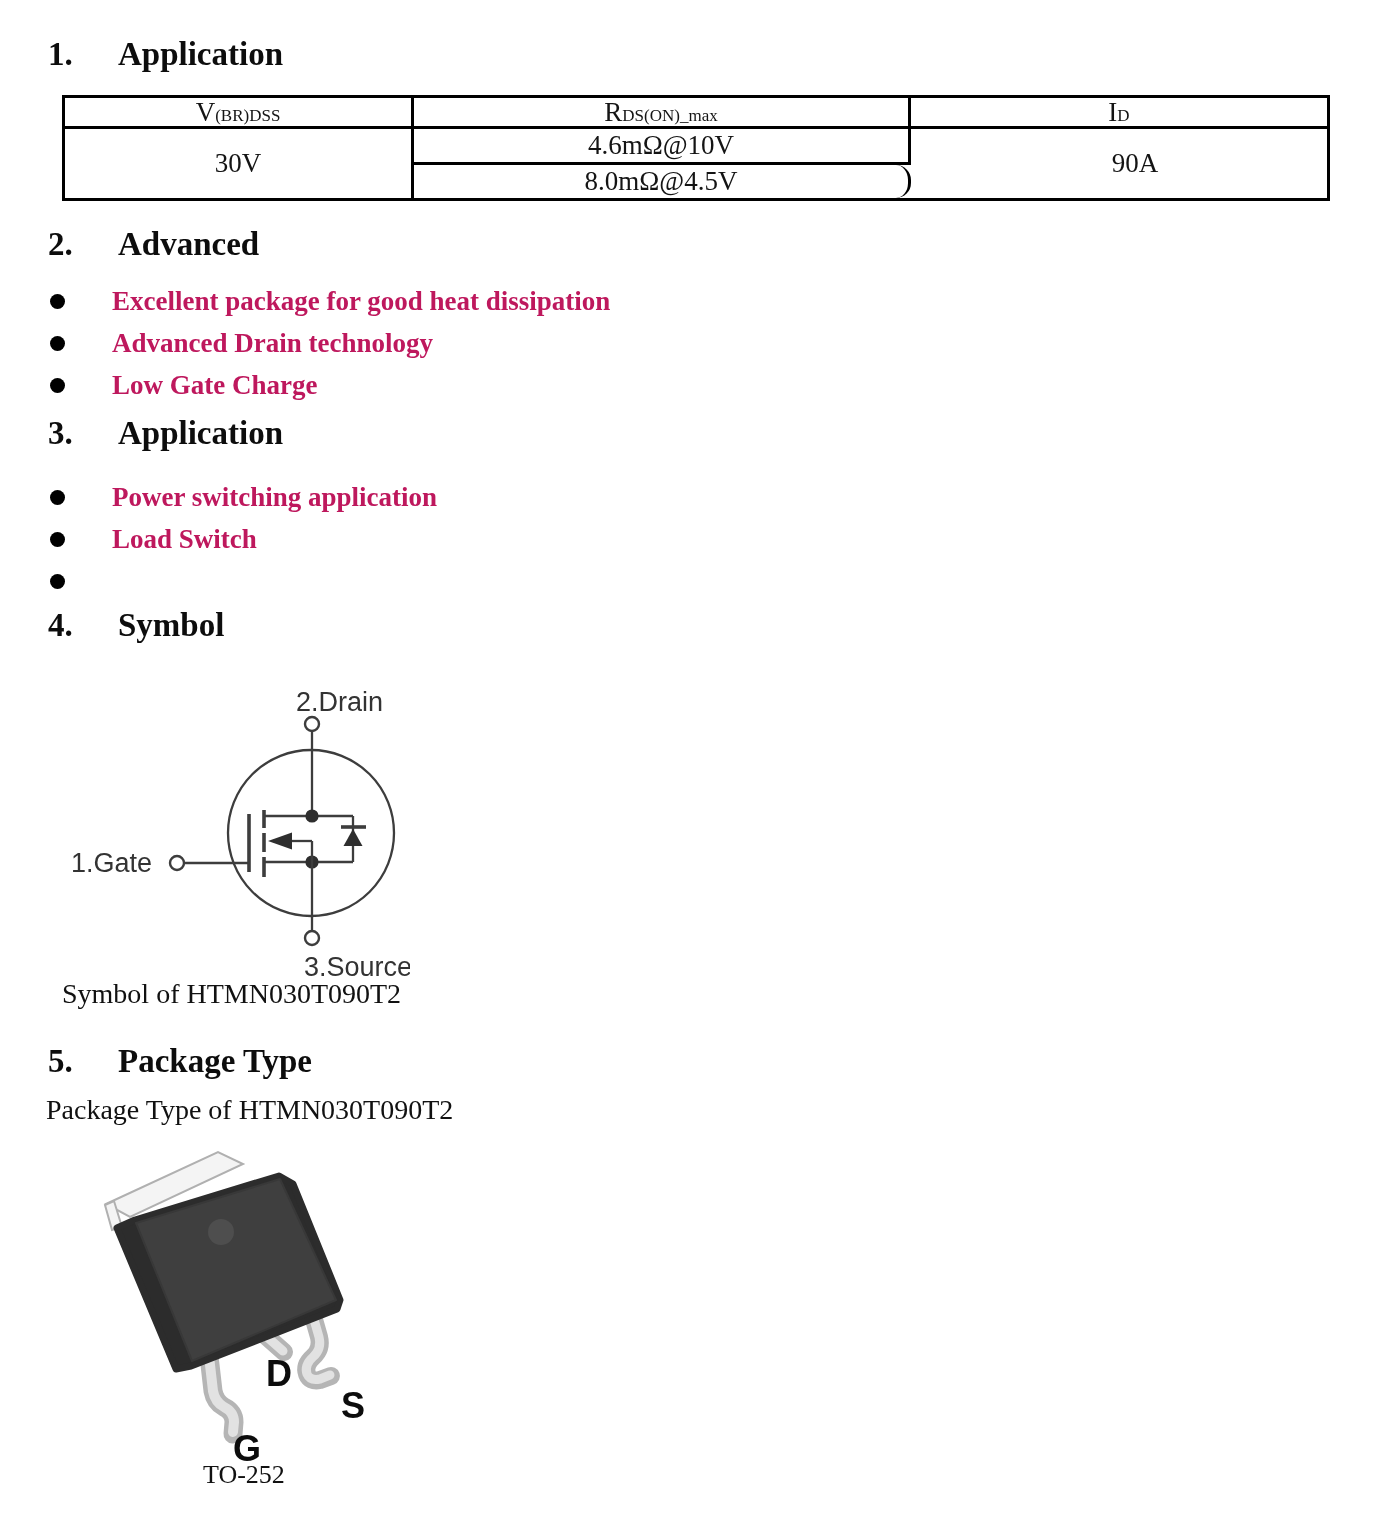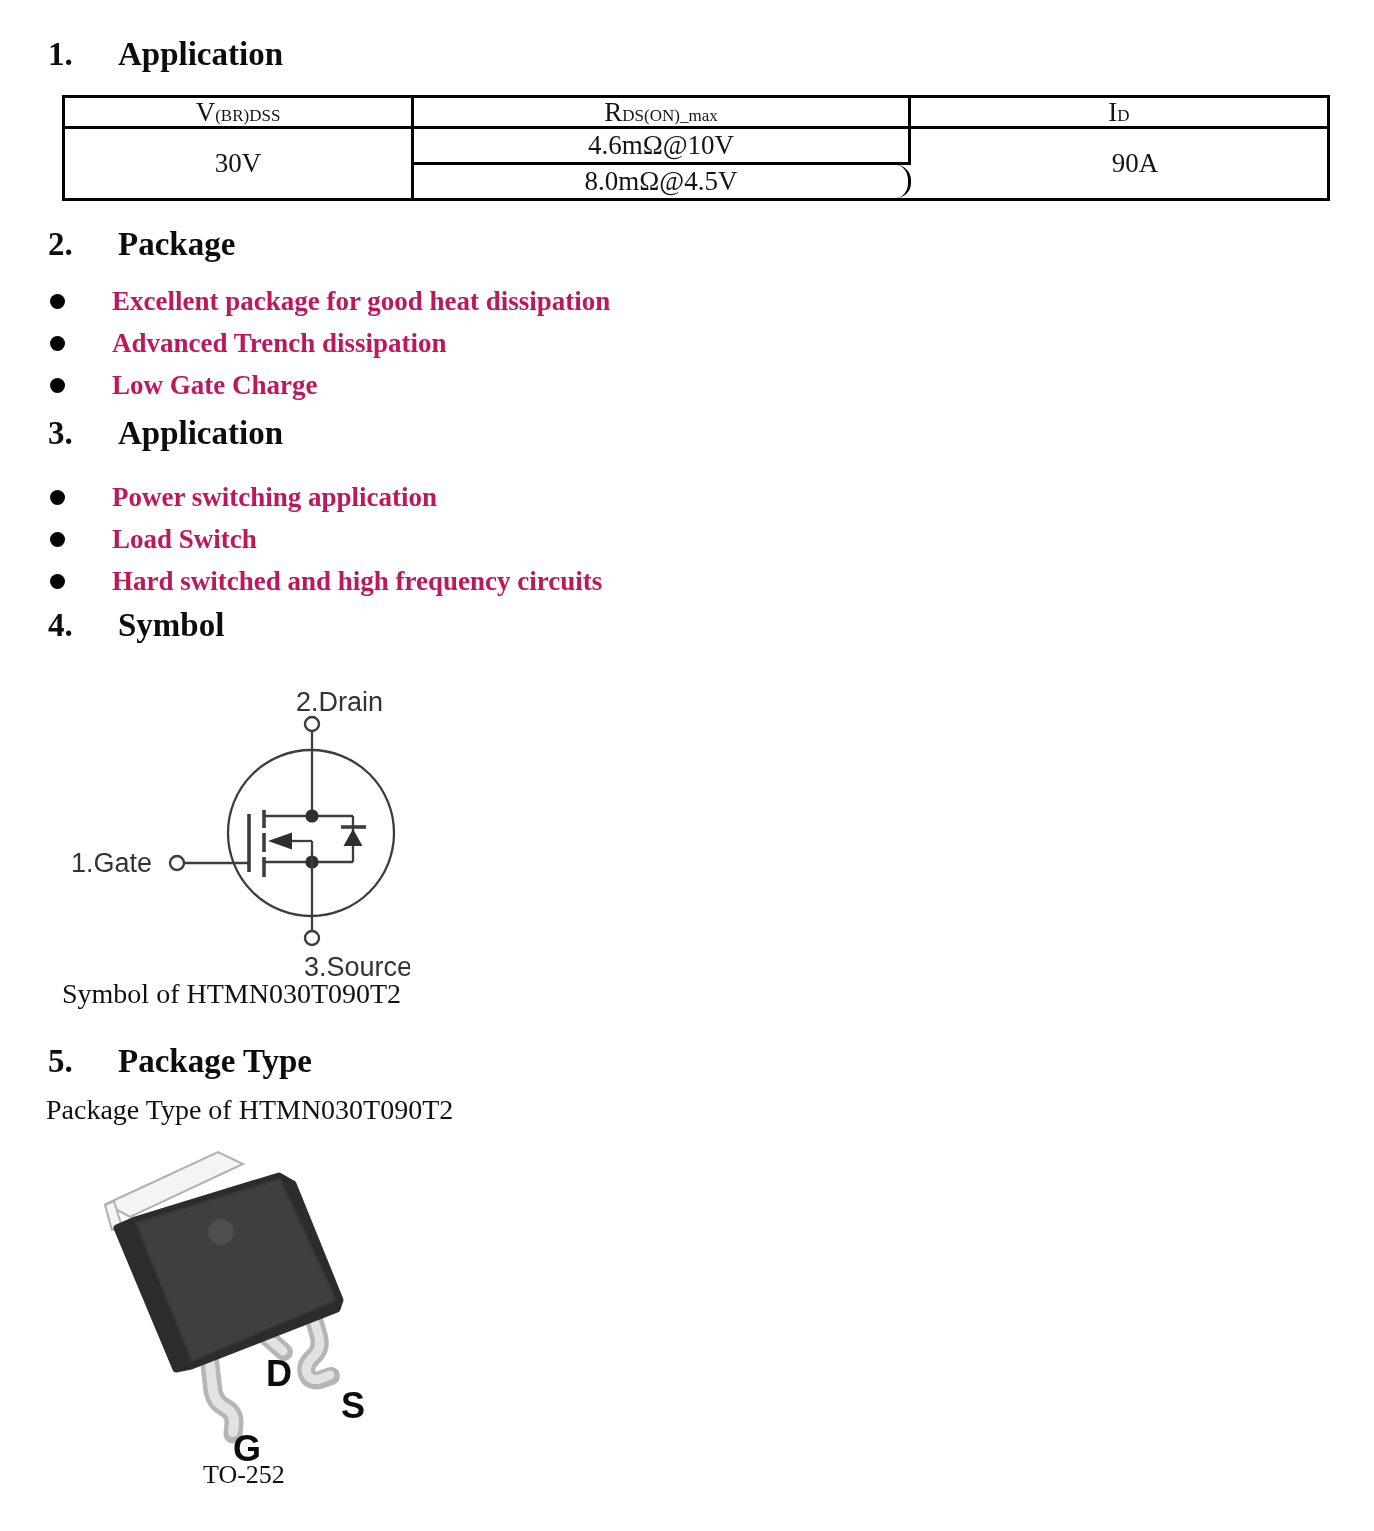--- a/index.html
+++ b/index.html
@@ -100,30 +100,30 @@
         <span class="subtxt">D</span>
     </div>
     <div class="cell b-r rowspan2" style="grid-column:1;">30V</div>
     <div class="cell b-r b-b" style="grid-column:2;grid-row:2;">4.6mΩ@10V</div>
     <div class="cell b-r" style="grid-column:2;grid-row:3;border-radius:15px;">8.0mΩ@4.5V</div>
     <div class="cell rowspan2" style="grid-column:3;padding-left:32px;">90A</div>
   </div>
 
   <div class="sec-heading" style="top:226px;">
     <span class="h-num">2.</span>
-    <span class="h-title">Package</span>
+    <span class="h-title">Advanced</span>
   </div>
   <div class="bullet-list" style="top:280px;">
     <div class="bullet-row">
       <span class="bullet-dot"></span>
       <span class="bullet-text">Excellent package for good heat dissipation</span>
     </div>
     <div class="bullet-row">
       <span class="bullet-dot"></span>
-      <span class="bullet-text">Advanced Trench dissipation</span>
+      <span class="bullet-text">Advanced Drain technology</span>
     </div>
     <div class="bullet-row">
       <span class="bullet-dot"></span>
       <span class="bullet-text">Low Gate Charge</span>
     </div>
   </div>
 
   <div class="sec-heading" style="top:415px;">
     <span class="h-num">3.</span>
     <span class="h-title">Application</span>
@@ -132,21 +132,20 @@
     <div class="bullet-row">
       <span class="bullet-dot"></span>
       <span class="bullet-text">Power switching application</span>
     </div>
     <div class="bullet-row">
       <span class="bullet-dot"></span>
       <span class="bullet-text">Load Switch</span>
     </div>
     <div class="bullet-row">
       <span class="bullet-dot"></span>
-      <span class="bullet-text">Hard switched and high frequency circuits</span>
     </div>
   </div>
 
   <div class="sec-heading" style="top:607px;">
     <span class="h-num">4.</span>
     <span class="h-title">Symbol</span>
   </div>
 
   <svg class="fig" style="left:60px;top:675px;" width="350" height="312" viewBox="60 675 350 312">
 

